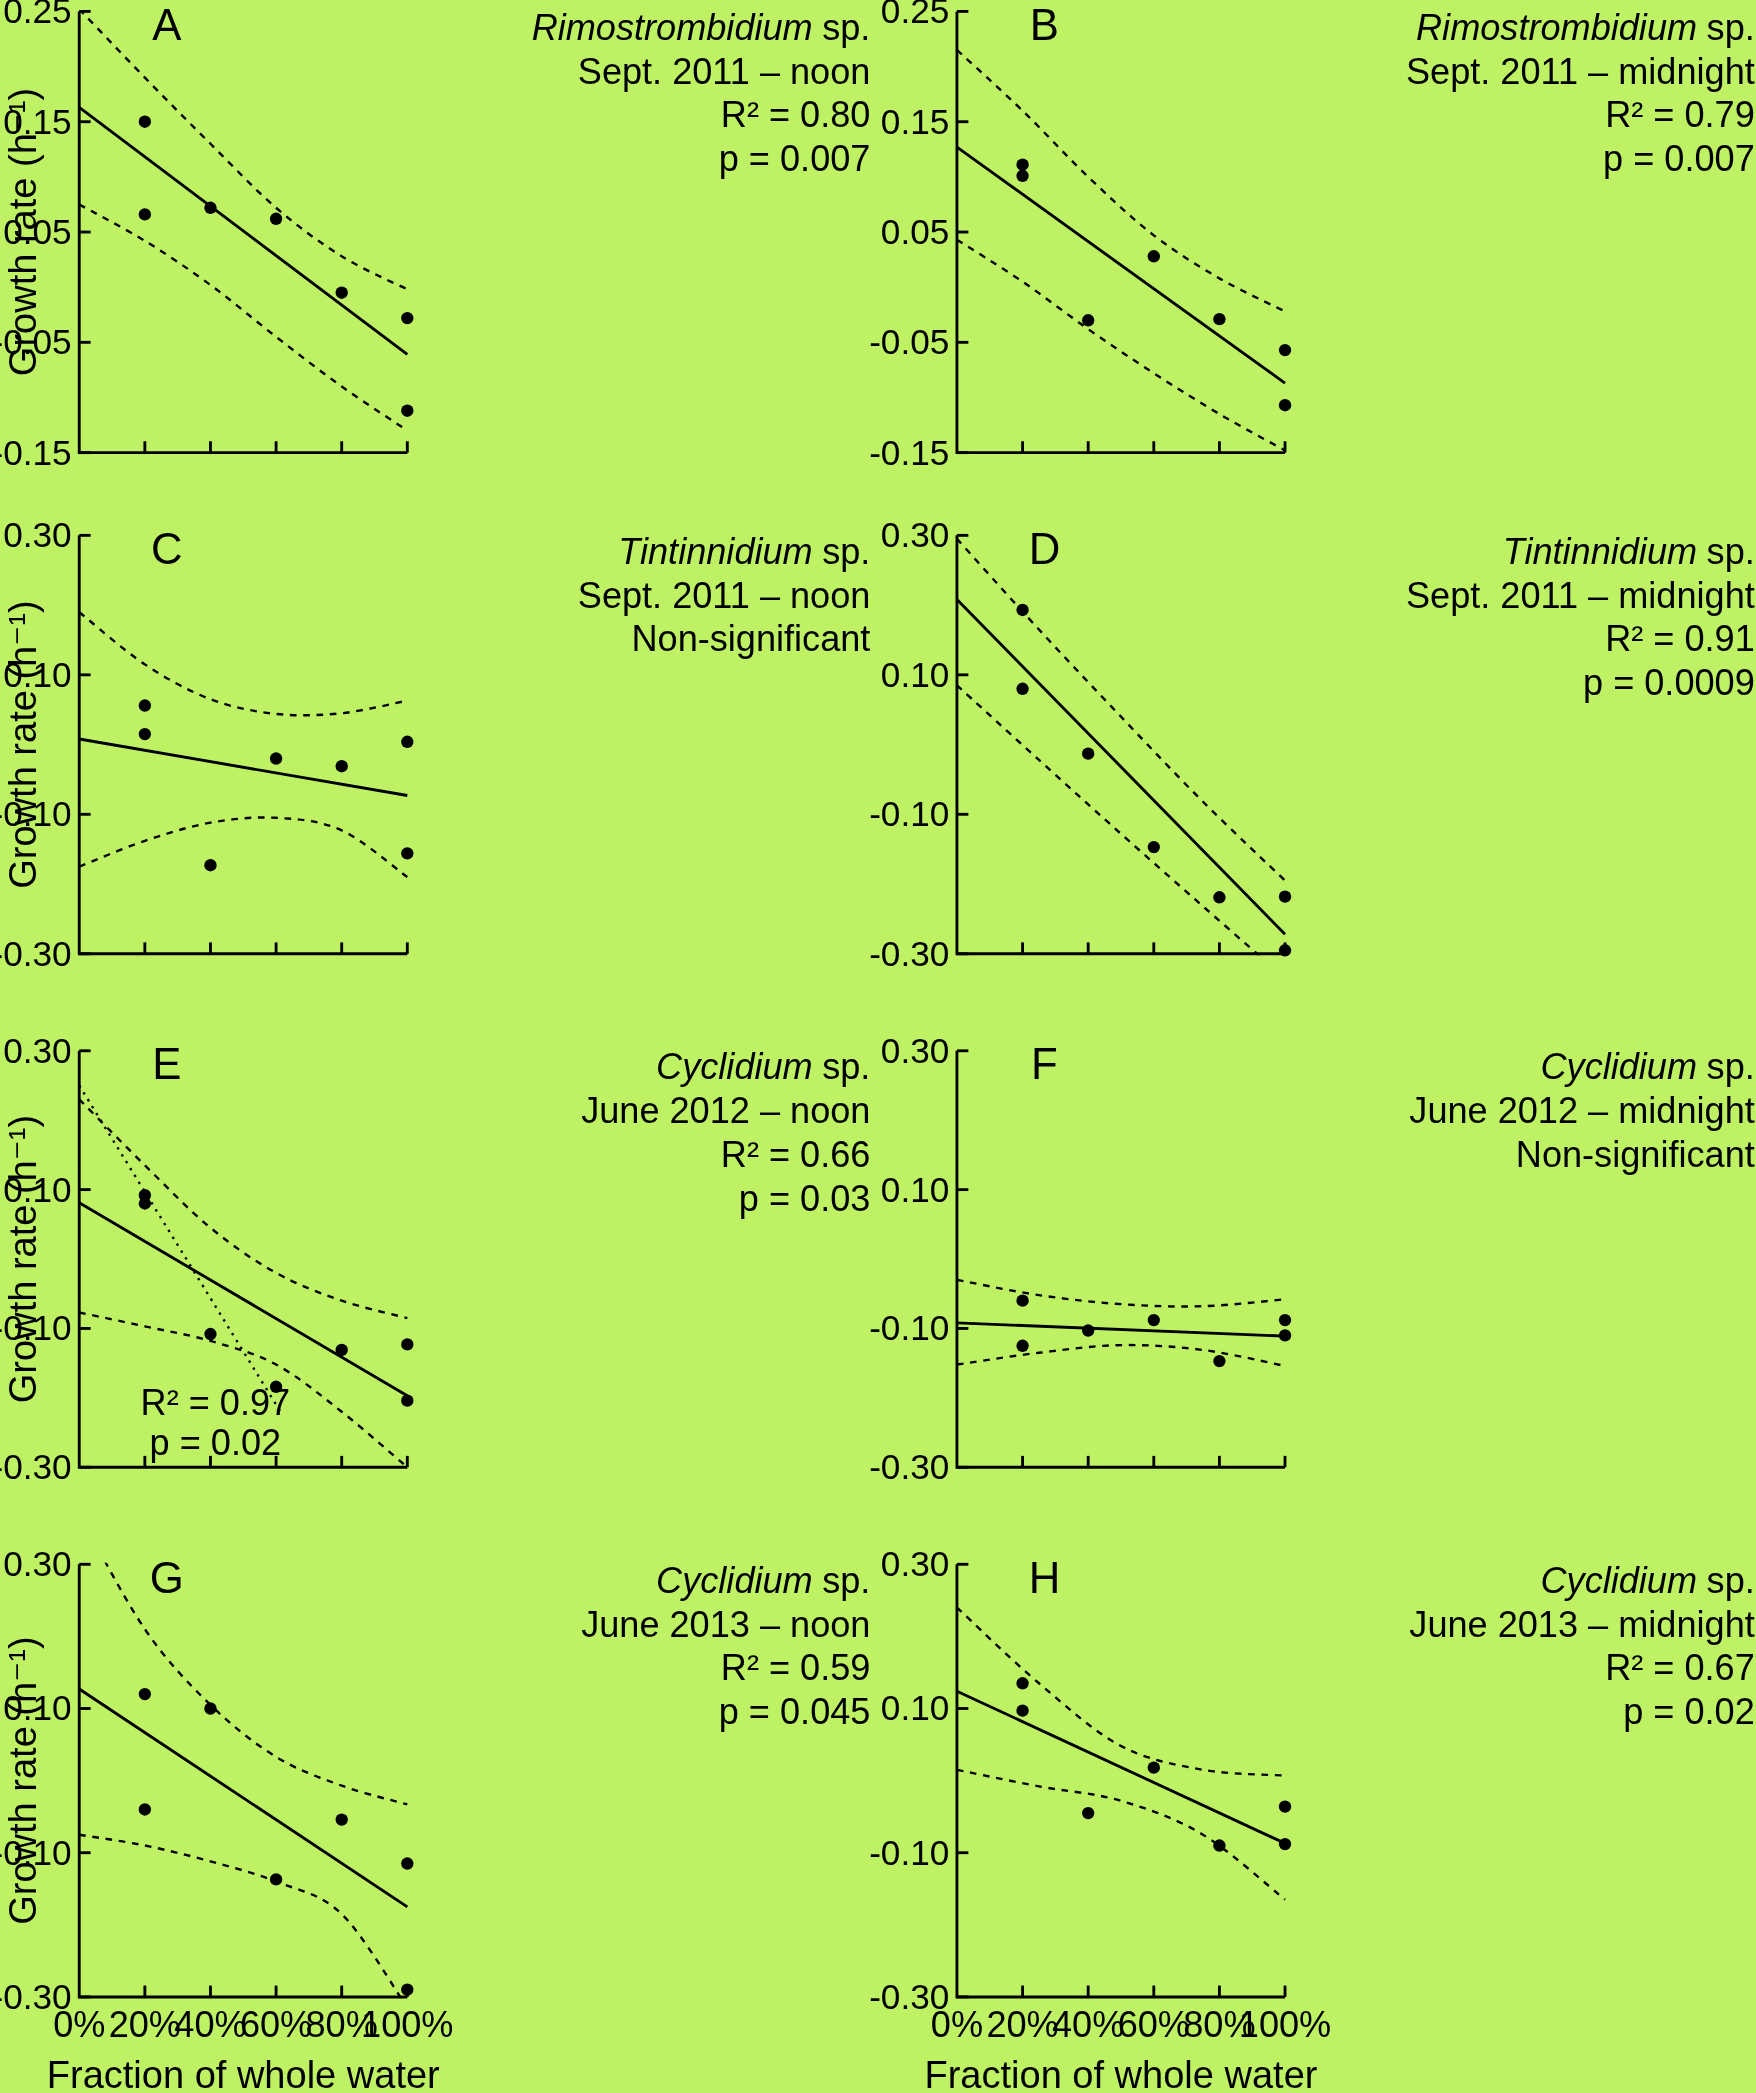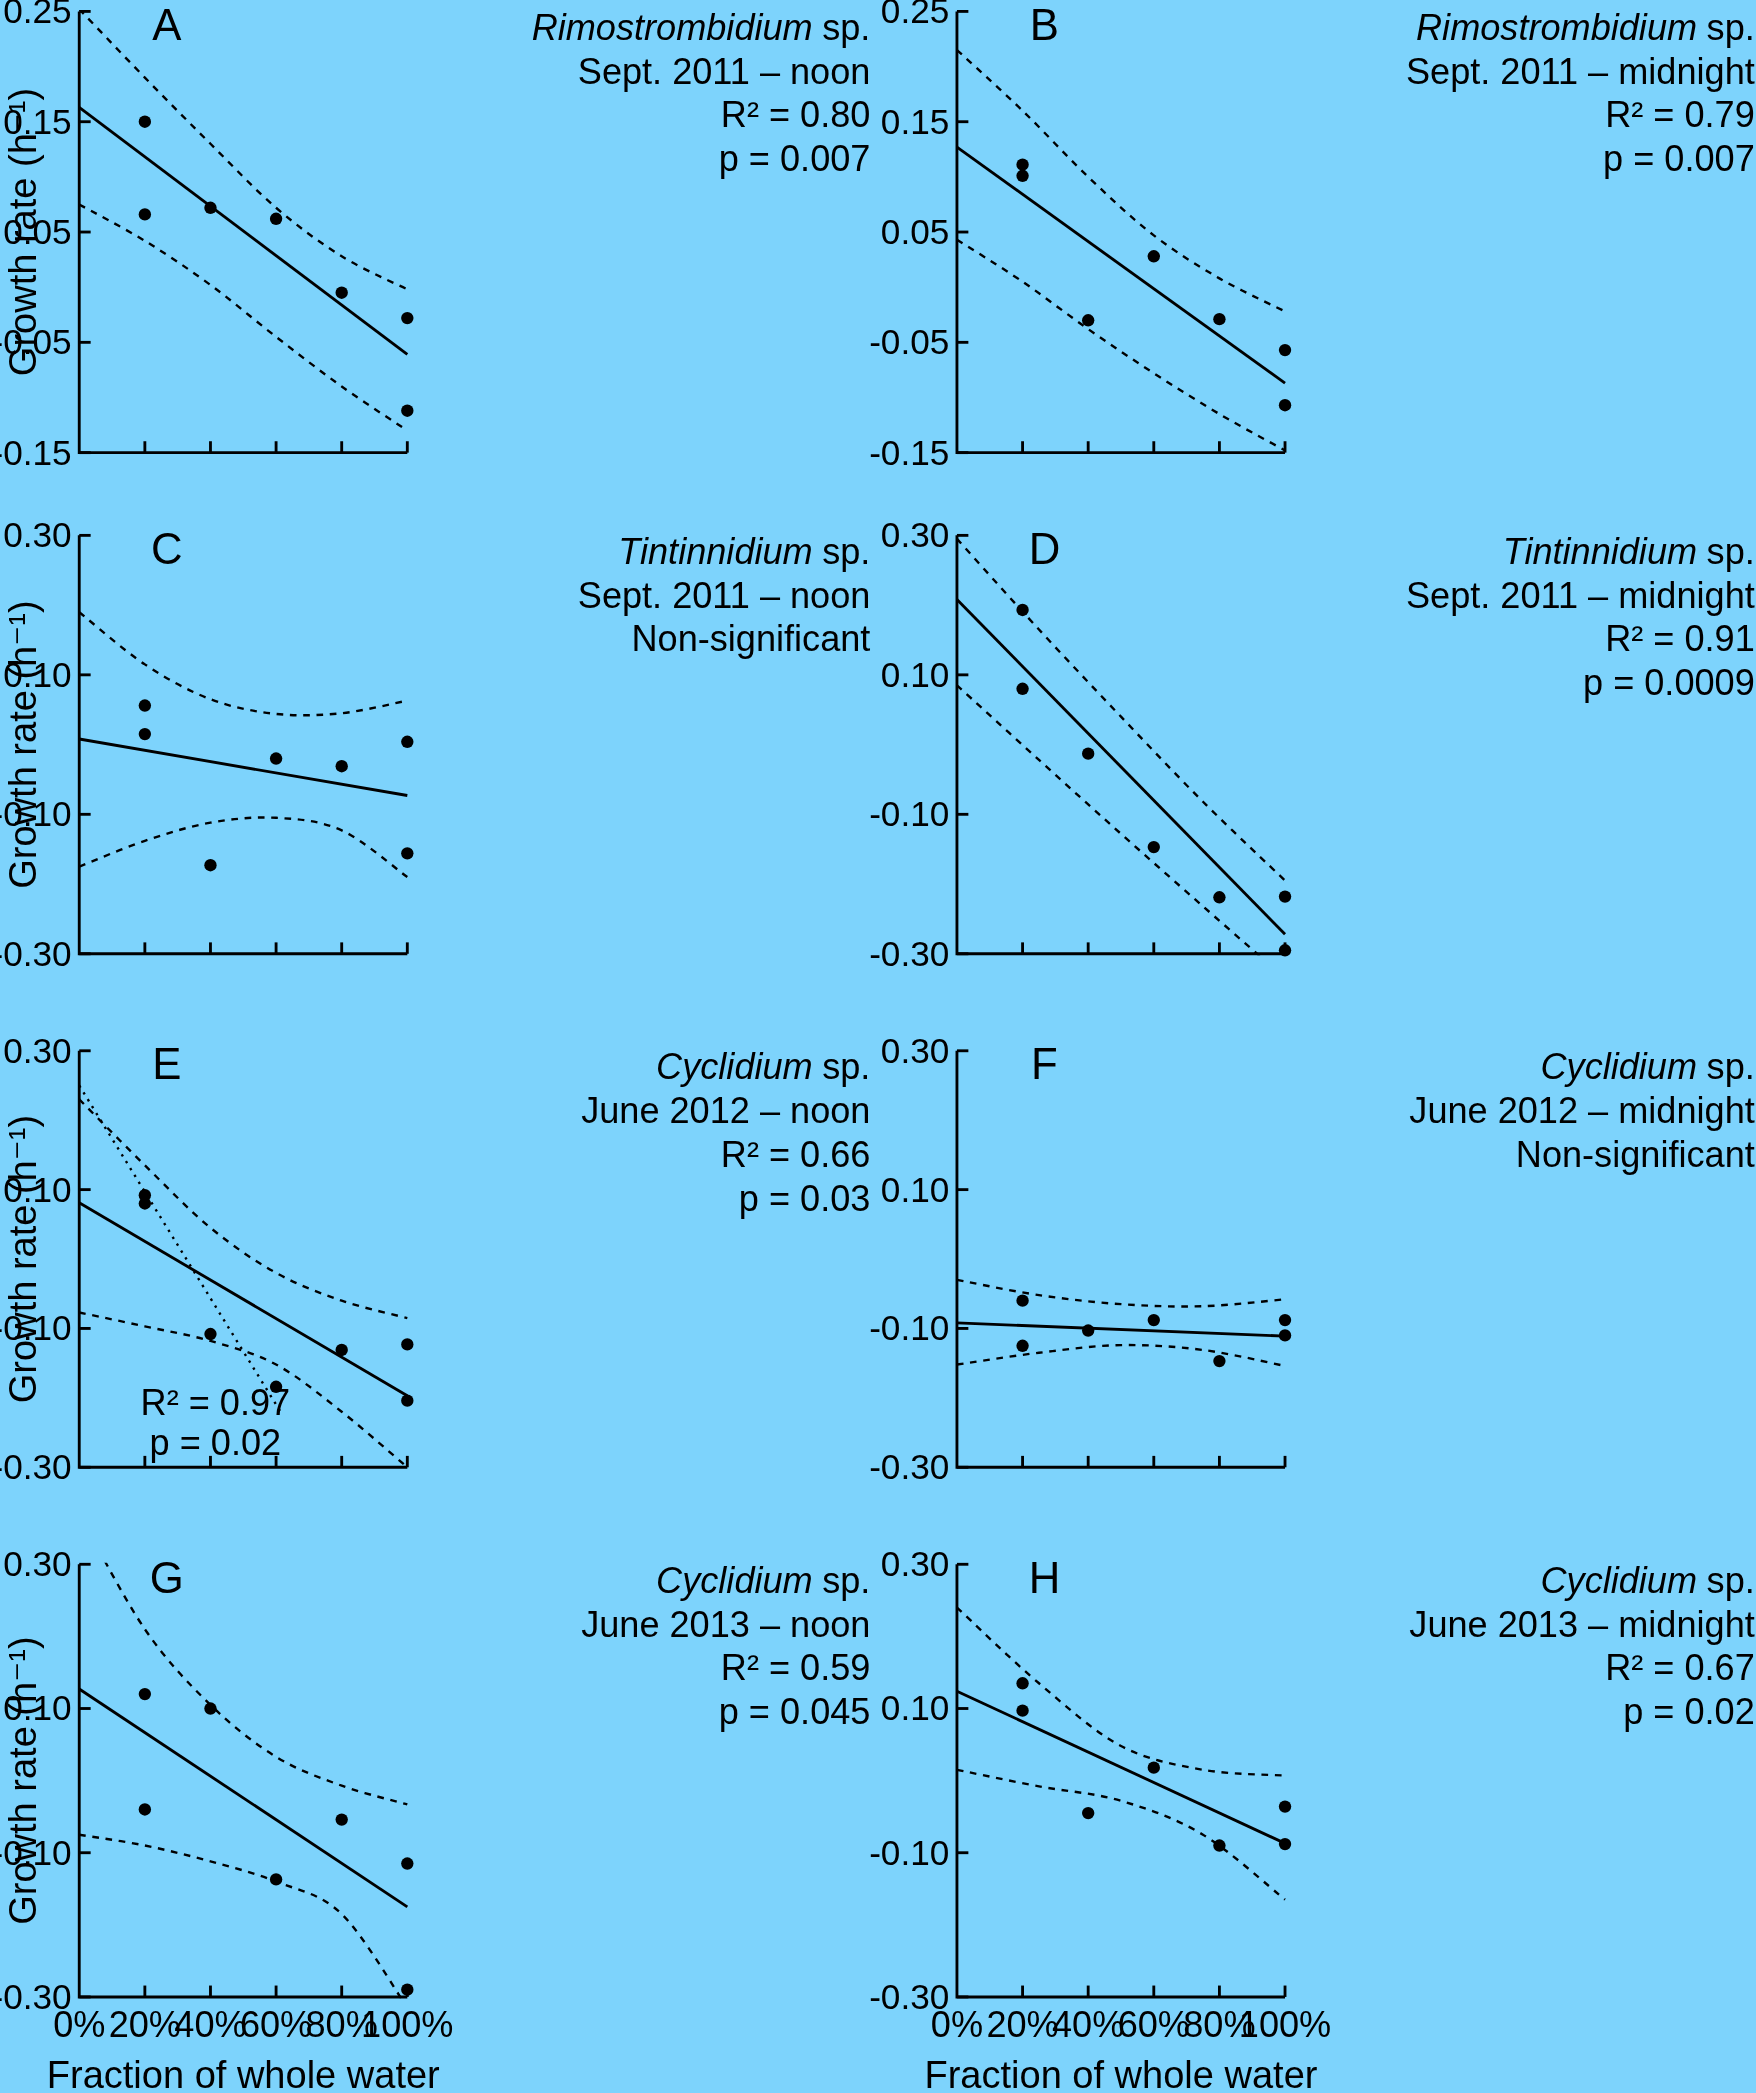--- a/index.html
+++ b/index.html
@@ -1,16 +1,16 @@
 <!DOCTYPE html>
 <html style="font-size:15px"><head>
 <meta charset="utf-8">
 <style>
   html,body{margin:0;padding:0;background:#ffffff;}
-  #figure-root{position:relative;width:1757px;height:2093px;background:#7dd3fc;overflow:hidden;}
+  #figure-root{position:relative;width:1757px;height:2093px;background:#bef264;overflow:hidden;}
   svg{display:block;}
   svg text{font-family:"Liberation Sans","DejaVu Sans",sans-serif;}
 </style>
 </head>
 <body>
 
 <div id="figure-root">
     <svg width="1757" height="2093" viewBox="0 0 1847 2201">
       <g>
         <clipPath id="clip-A">

